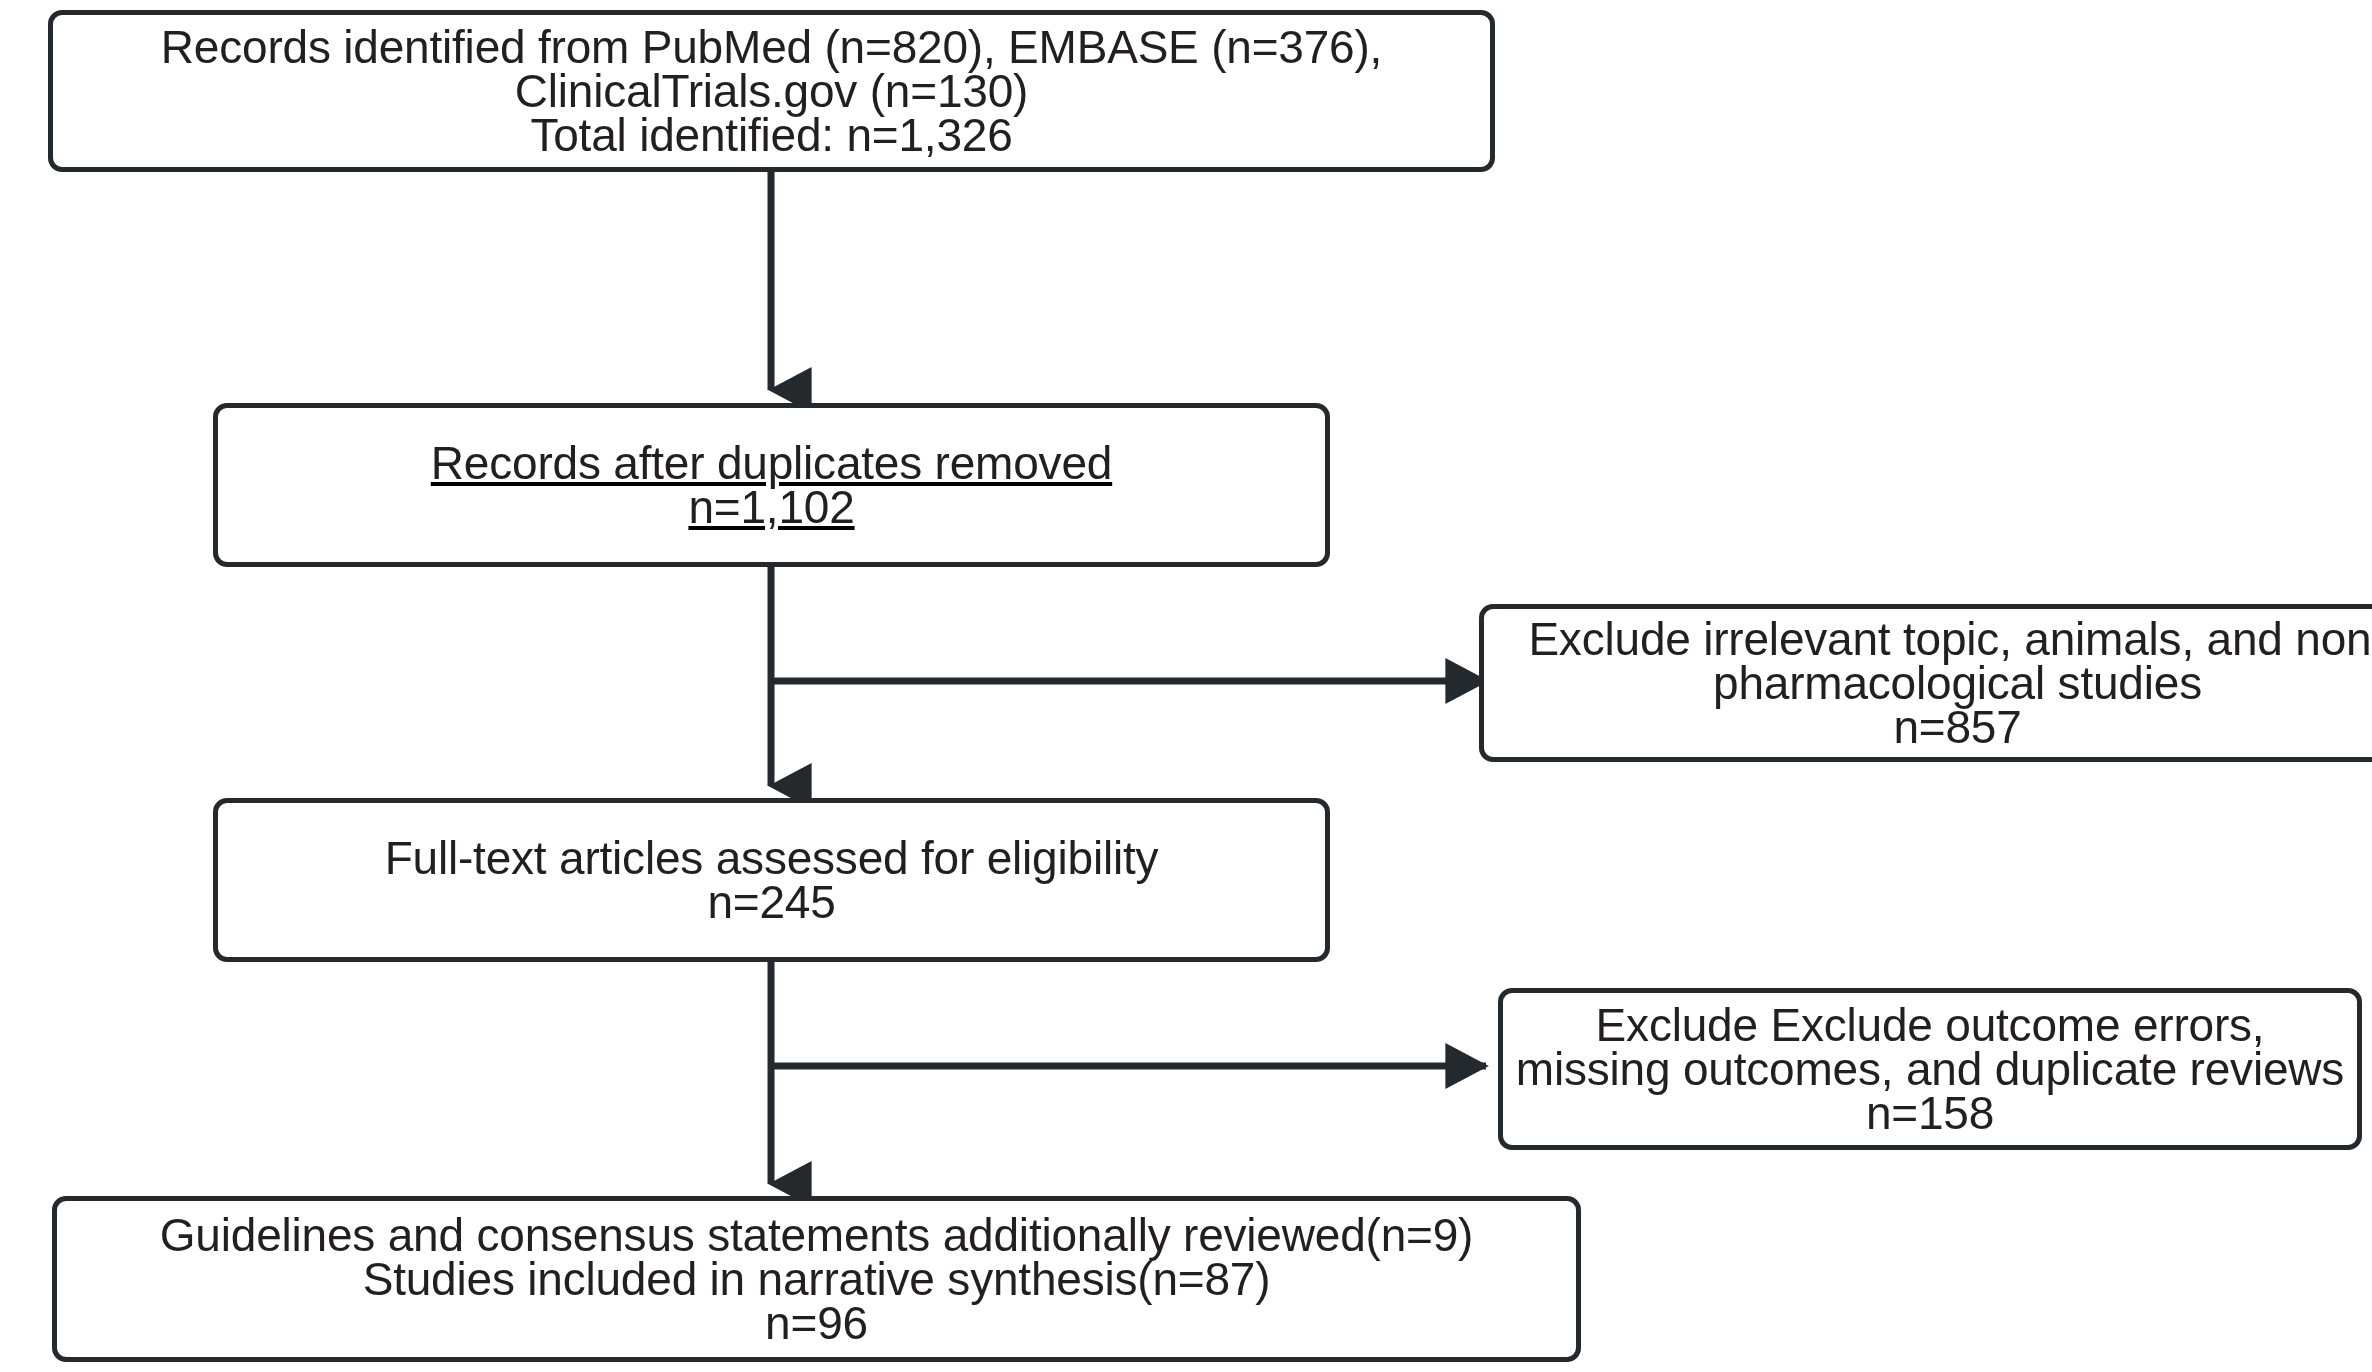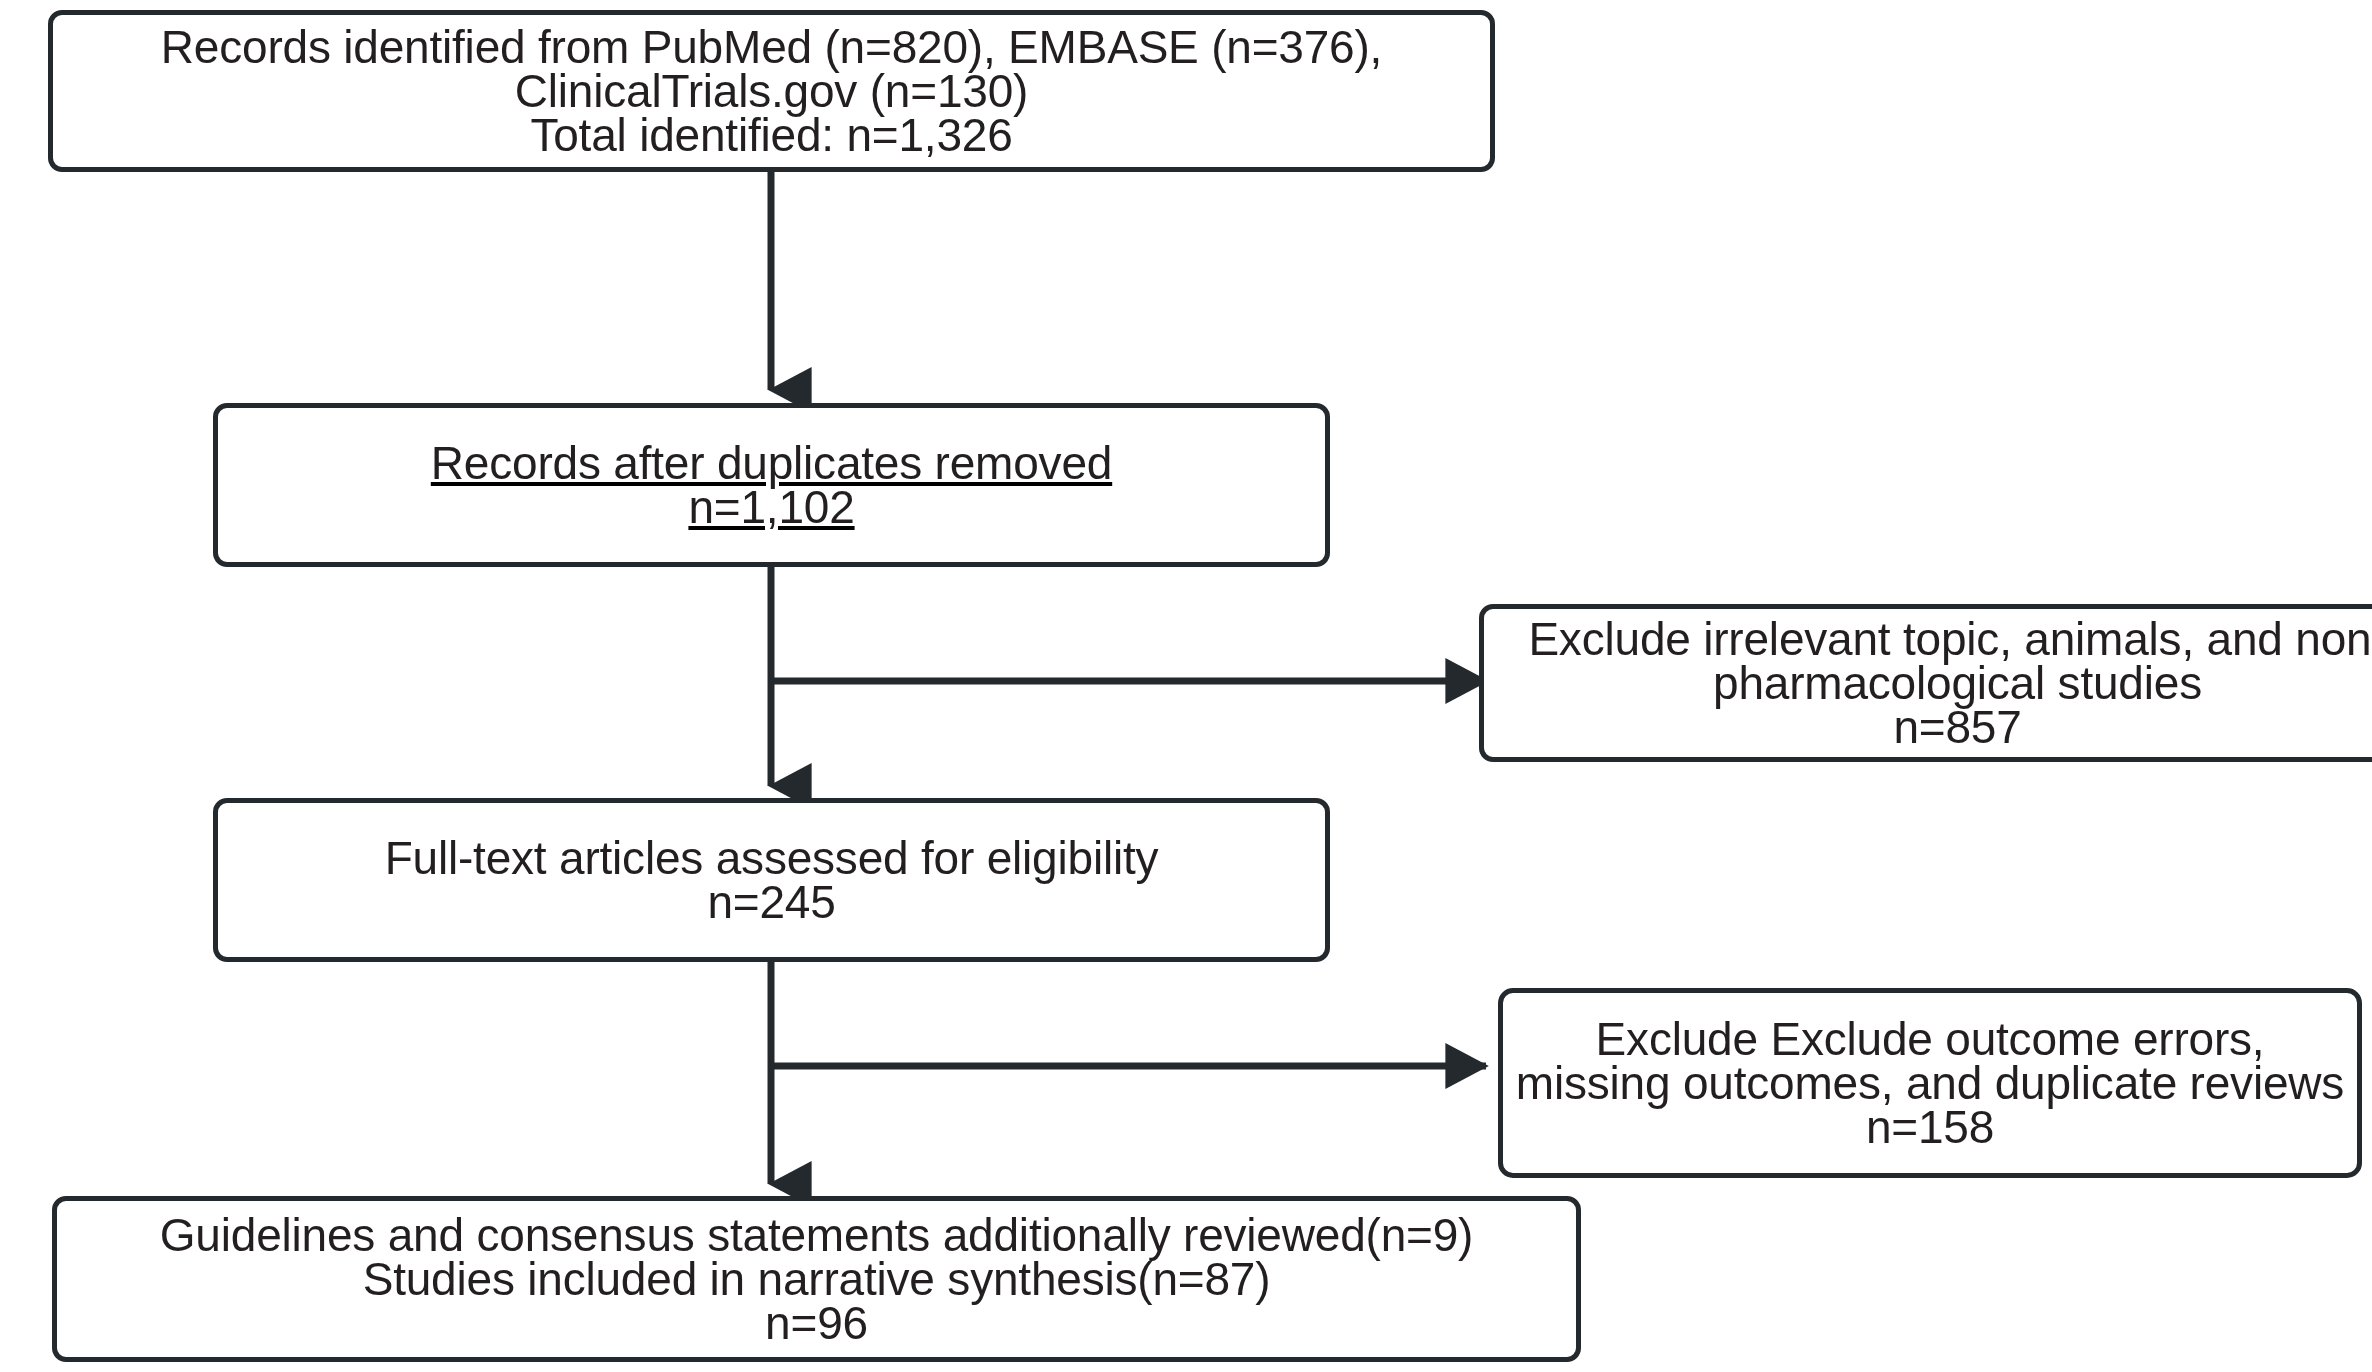--- a/index.html
+++ b/index.html
@@ -47,21 +47,21 @@
     white-space: pre-line;
     padding: 0 10px;
   }
 
   
   #box-identification { left: 48px;   top: 10px;   width: 1447px; height: 162px; }
   #box-duplicates     { left: 213px;  top: 403px;  width: 1117px; height: 164px; text-decoration: underline; }
   #box-eligibility    { left: 213px;  top: 798px;  width: 1117px; height: 164px; }
   #box-included       { left: 8px;    top: 1196px; width: 1529px; height: 166px; margin-left: 44px; }
   #box-exclusion-1    { left: 1435px; top: 604px;  width: 957px;  height: 158px; margin-left: 44px; }
-  #box-exclusion-2    { left: 1498px; top: 988px;  width: 864px;  height: 190px; border-radius: 15px; }
+  #box-exclusion-2    { left: 1498px; top: 988px;  width: 864px;  height: 162px; }
 </style>
 </head>
 <body>
 
 <div id="diagram-root">
 
   <svg class="connector-layer" viewBox="0 0 2372 1372">
     <defs>
       <marker id="arrowhead-down" markerWidth="7" markerHeight="7" refX="3.5" refY="6.2" orient="auto" markerUnits="strokeWidth">
         <path d="M 0.2 0.4 L 6.8 0.4 L 3.5 6.6 Z" fill="#24292d"></path>

